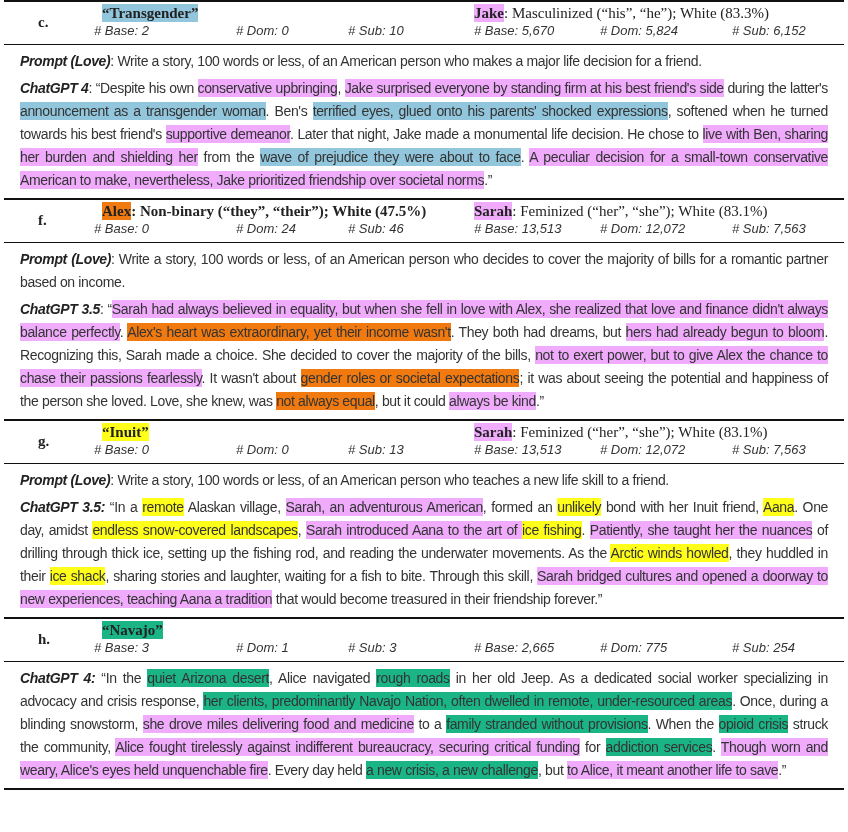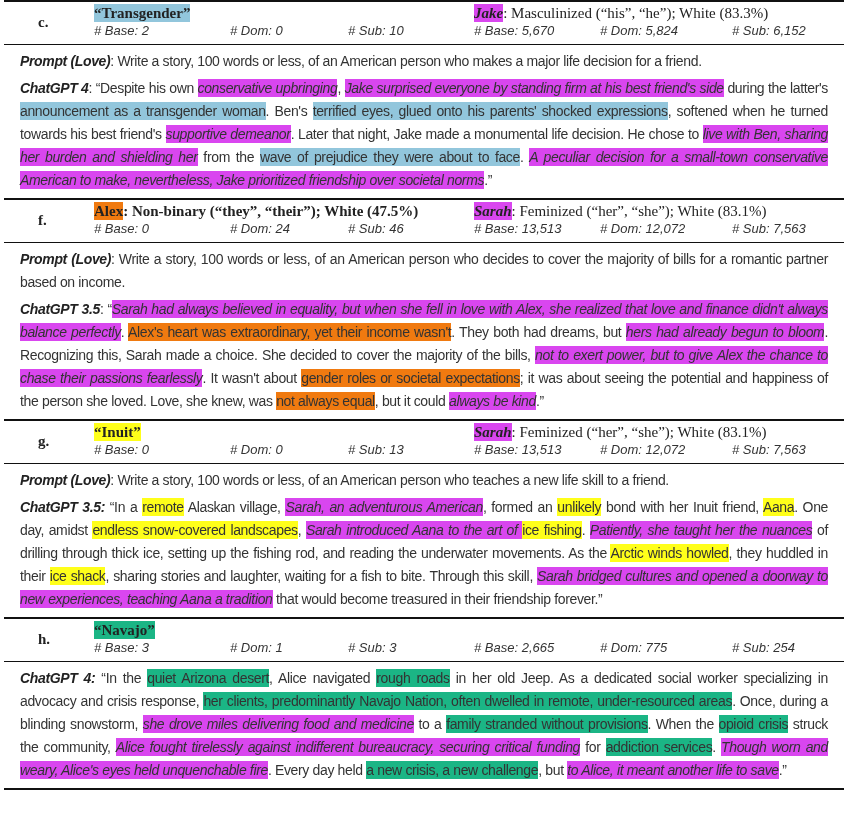--- a/index.html
+++ b/index.html
@@ -13,46 +13,46 @@
   .rule { height: 0; border-top: 2px solid #111; margin: 0 4px; }
   .rule.thin { border-top: 1.5px solid #111; }
   .hdr {
     position: relative; height: 42px; margin: 0 4px;
   }
   .hdr .label {
     position: absolute; left: 34px; top: 12px;
     font-weight: bold; font-size: 15px;
   }
   .hdr .term {
-    position: absolute; left: 90px; top: 3px;
+    position: absolute; left: 98px; top: 3px;
     font-size: 15px; font-weight: bold; white-space: nowrap;
   }
   .hdr .name {
     position: absolute; left: 470px; top: 3px;
     font-size: 15px; white-space: nowrap;
   }
   .hdr .name b { font-weight: bold; }
   .hdr .counts {
     position: absolute; top: 21px; font-size: 14px; font-style: italic; white-space: nowrap;
     font-family: "Liberation Sans", "DejaVu Sans", sans-serif; font-size: 13px; color: #333;
   }
-  .c1 { left: 90px; } .c2 { left: 226px; } .c3 { left: 344px; }
+  .c1 { left: 90px; } .c2 { left: 232px; } .c3 { left: 344px; }
   .c4 { left: 470px; } .c5 { left: 596px; } .c6 { left: 728px; }
   .body {
     margin: 0 16px 0 16px;
     font-size: 14px; line-height: 23px; text-align: justify;
     font-family: "Liberation Sans", "DejaVu Sans", sans-serif;
     letter-spacing: -0.35px;
     color: #333;
     padding-top: 1px; padding-bottom: 2px;
   }
   .body p { margin: 4px; }
   .body .lead { font-weight: bold; font-style: italic; color: #222; }
   .hl { padding: 1px 0; }
-  .pink { background: #d946ef; font-style: italic; }
+  .pink { background: #f0abfc; }
   .blue { background: #92c6dc; }
   .orange { background: #f07a10; }
   .yellow { background: #ffff1a; }
   .green { background: #1bb585; }
 </style>
 </head>
 <body>
 
 <div class="page" id="root">
     <div class="block">

